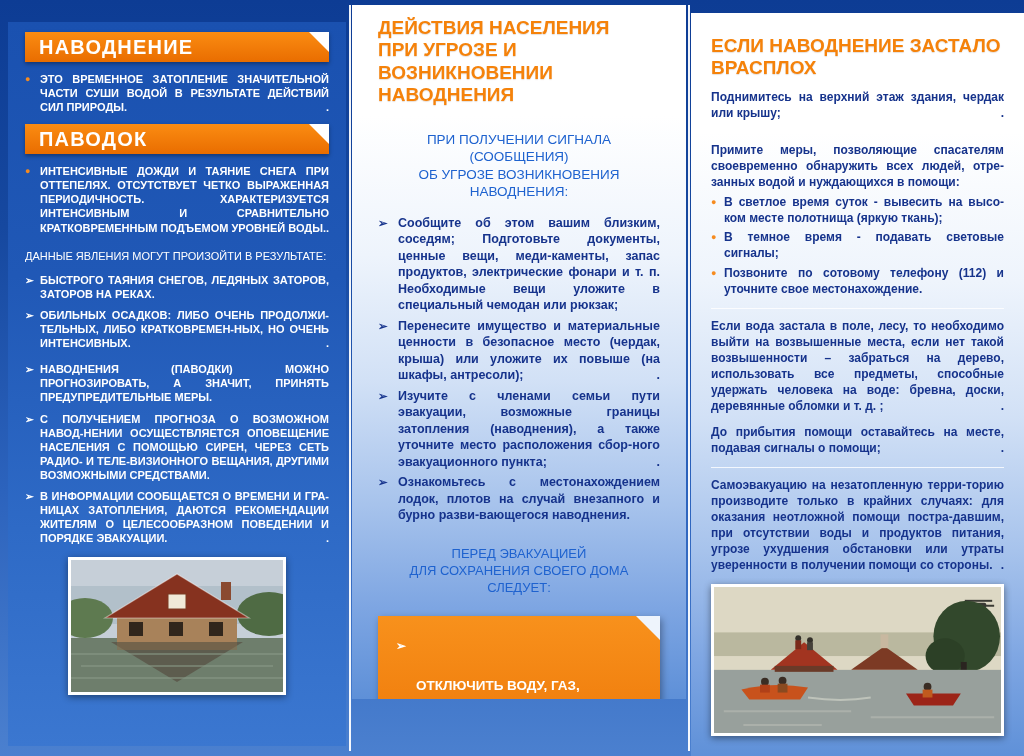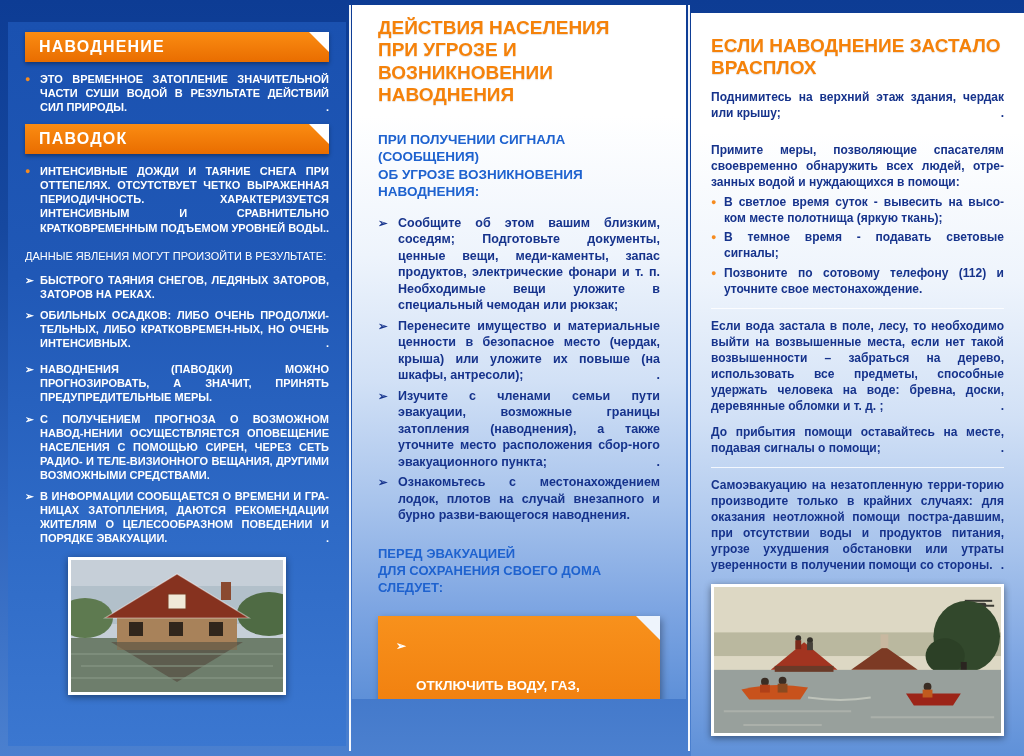--- a/index.html
+++ b/index.html
@@ -10,21 +10,21 @@
   .sep { position:absolute; top:5px; bottom:5px; width:2px; background:rgba(255,255,255,.95); z-index:3; }
   .sep1 { left:349px; } .sep2 { left:688px; }
 
   
   .col-left { position:absolute; left:8px; top:22px; width:338px; height:724px; overflow:hidden;
               background:linear-gradient(180deg,#1a51b0 0%,#2058b6 35%,#2e6ac6 70%,#3b77d0 100%);
               padding:10px 17px 12px; color:#fff; z-index:2; }
   .ribbon { position:relative; height:30px; margin-bottom:10px;
             background:linear-gradient(180deg,#fb8c12,#e96d00);
             box-shadow:0 2px 4px rgba(0,0,0,.35); display:flex; align-items:center; padding-left:14px; }
-  .ribbon-t { color:#fff; font-weight:bold; font-size:16px; letter-spacing:1.2px; }
+  .ribbon-t { color:#fff; font-weight:bold; font-size:20px; letter-spacing:1.2px; }
   .fold { position:absolute; top:0; right:0; width:0; height:0;
           border-right:20px solid #ffffff; border-bottom:20px solid transparent; }
   .wli { position:relative; padding-left:15px; text-align:justify; font-weight:bold;
          font-size:11px; line-height:1.28; letter-spacing:0; margin-bottom:7px; }
   .wli .mark { position:absolute; left:0; top:0; }
   .mark.dot-w { color:#f68b1f; font-size:9px; top:2px; }
   .mark.arrow-w { color:#ffffff; font-size:10.5px; top:1px; }
   .lead { font-weight:normal; font-size:11px; line-height:1.3; margin:14px 0 10px; }
   .notes { margin-top:12px; }
   .enddot { position:absolute; right:0; bottom:0; }
@@ -33,21 +33,21 @@
 
   
   .panel-light { background:linear-gradient(180deg,#ffffff 0%,#ffffff 16%,#eef4fc 36%,#d2e1f6 54%,#a7c3ec 72%,#7da5e2 87%,#5e90d8 100%); }
   .col-mid   { position:absolute; left:352px; top:5px; width:334px; height:694px; overflow:hidden;
                padding:12px 26px 12px; z-index:2; }
   .col-right { position:absolute; left:691px; top:13px; width:333px; height:746px; overflow:hidden;
                padding:22px 20px 12px; z-index:2; }
 
   .h-orange { color:#f5820a; font-weight:bold; font-size:19px; line-height:1.18;
               white-space:pre-line; text-shadow:0 1px 1px rgba(90,40,0,.15); }
-  .h-blue   { color:#1e62cf; font-weight:bold; font-size:13.5px; line-height:1.3; white-space:pre-line; }
+  .h-blue   { color:#1e62cf; font-weight:normal; font-size:13.5px; line-height:1.3; white-space:pre-line;text-align:center; }
   .m-sub1 { margin-top:24px; }
   .m-sub2 { margin-top:22px; font-size:13px; }
   .m-steps { margin-top:14px; }
   .bli { position:relative; padding-left:20px; color:#16338c; font-weight:bold; font-size:12.5px;
          line-height:1.32; text-align:justify; margin-bottom:4px; }
   .bli .mark { position:absolute; left:0; top:1px; color:#16338c; font-size:11.5px; }
 
   .obox { position:relative; margin-top:20px; padding:18px 18px 12px;
           background:linear-gradient(180deg,#f8911c,#e96d00); color:#fff;
           box-shadow:2px 3px 7px rgba(0,0,10,.35); }

